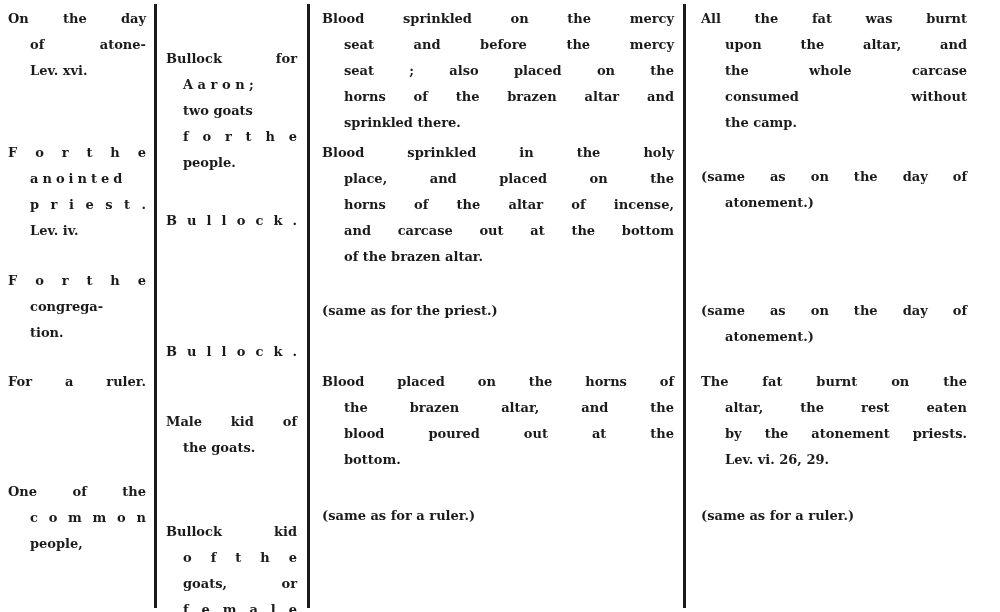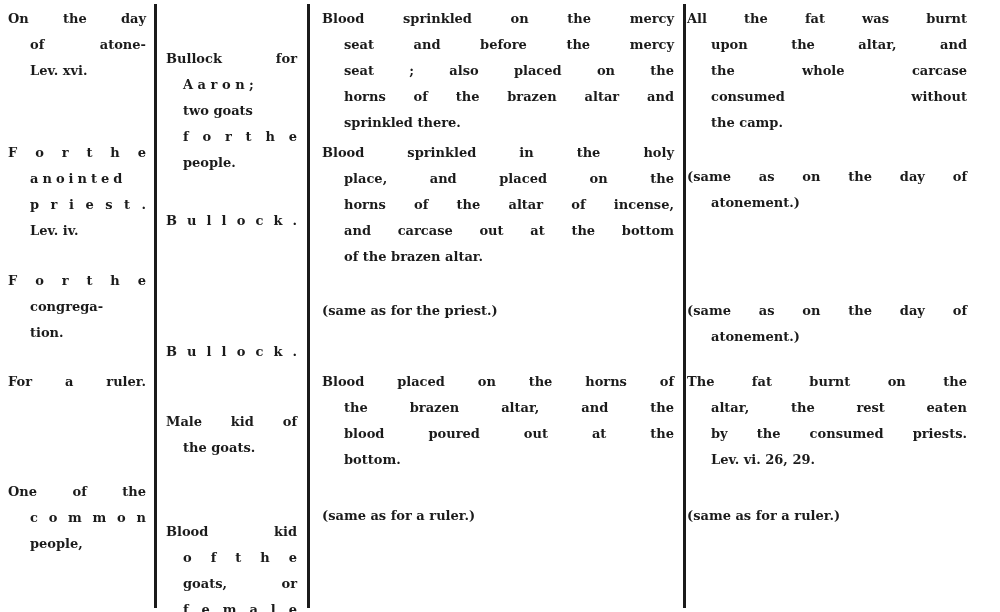--- a/index.html
+++ b/index.html
@@ -26,21 +26,21 @@
   }
   .col { position: absolute; top: 0; height: 612px; }
   .c1 { left: 0;     width: 155px; }
   .c2 { left: 158px; width: 150px; margin-top: 40px; }
   .c3 { left: 311px; width: 372px; }
   .c4 { left: 686px; width: 314px; }
   .cell { position: absolute; }
   .c1 .cell { left: 8px;  right: 9px; }
   .c2 .cell { left: 8px;  right: 11px; }
   .c3 .cell { left: 11px; right: 9px; }
-  .c4 .cell { left: 1px;  right: 33px; }
+  .c4 .cell { left: 15px;  right: 33px; }
   .line { text-align: left; white-space: normal; }
   .line.j { text-align: justify; text-align-last: justify; }
   .line.ind { padding-left: 22px; }
   .c2 .line.ind { padding-left: 17px; }
   .c4 .line.ind { padding-left: 24px; }
   .line.ls { letter-spacing: 4px; }
 </style>
 </head>
 <body>
 
@@ -89,21 +89,21 @@
         <div class="line j">B u l l o c k .</div>
       </div>
     <div class="cell" style="top:299px">
         <div class="line j">B u l l o c k .</div>
       </div>
     <div class="cell" style="top:369px">
         <div class="line j">Male kid of</div>
         <div class="line ind">the goats.</div>
       </div>
     <div class="cell" style="top:479px">
-        <div class="line j">Blood kid</div>
+        <div class="line j">Bullock kid</div>
         <div class="line j ind">o f t h e</div>
         <div class="line j ind">goats, or</div>
         <div class="line j ind">f e m a l e</div>
         <div class="line ind">lamb.</div>
       </div>
   </div>
 
   <div class="col c3">
     <div class="cell" style="top:6px">
         <div class="line j">Blood sprinkled on the mercy</div>
@@ -145,21 +145,21 @@
         <div class="line j">(same as on the day of</div>
         <div class="line ind">atonement.)</div>
       </div>
     <div class="cell" style="top:298px">
         <div class="line j">(same as on the day of</div>
         <div class="line ind">atonement.)</div>
       </div>
     <div class="cell" style="top:369px">
         <div class="line j">The fat burnt on the</div>
         <div class="line j ind">altar, the rest eaten</div>
-        <div class="line j ind">by the consumed priests.</div>
+        <div class="line j ind">by the atonement priests.</div>
         <div class="line ind">Lev. vi. 26, 29.</div>
       </div>
     <div class="cell" style="top:503px">
         <div class="line">(same as for a ruler.)</div>
       </div>
   </div>
 
 </div>
 
 </body></html>

